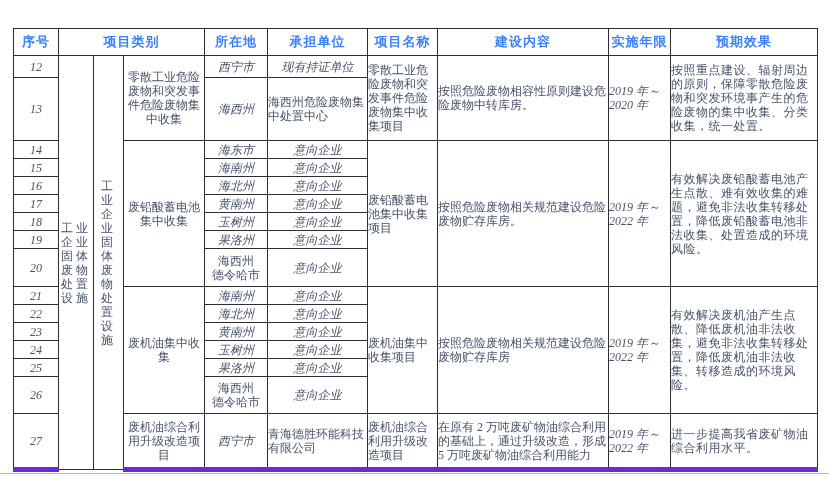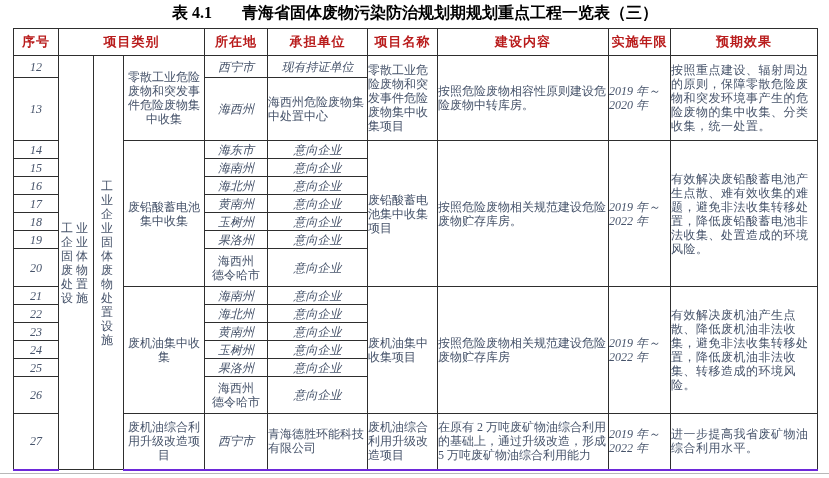--- a/index.html
+++ b/index.html
@@ -5,41 +5,40 @@
   html,body{margin:0;padding:0;background:#ffffff;}
   body{font-family:"Liberation Serif","DejaVu Serif",serif;}
   .page{position:relative;width:829px;height:478px;background:#fff;overflow:hidden;}
   .title{position:absolute;left:13px;top:3px;width:804px;text-align:center;
          font-weight:bold;font-size:16px;color:#000;white-space:nowrap;}
   .title .gap{display:inline-block;width:30px;}
   table.doc{position:absolute;left:13px;top:28px;width:804px;border-collapse:collapse;
             table-layout:fixed;border:1px solid #222;}
   table.doc td,table.doc th{border:1px solid #2e2e2e;color:#46536a;font-size:12px;
             line-height:14px;vertical-align:middle;overflow:hidden;padding:0;}
-  table.doc th{color:#b91c1c;font-weight:bold;font-size:13px;letter-spacing:1px;}
+  table.doc th{color:#3b82f6;font-weight:bold;font-size:13px;letter-spacing:1px;}
   tr.rh27{height:27px}tr.rh22{height:22px}tr.rh63{height:63px}tr.rh18{height:18px}
   tr.rh38{height:38px}tr.rh37{height:37px}tr.rh56{height:56px}
   td.c{text-align:center;font-style:italic;}
   td.vert{text-align:center;letter-spacing:3px;line-height:17px;padding:0 1px;}
   td.cat{text-align:center;line-height:15px;padding:0 2px;}
   td.proj{text-align:left;line-height:15px;padding:0 2px;}
   td.content{text-align:left;line-height:14px;padding:0 3px;}
   td.years{text-align:left;padding:0 2px;white-space:pre-line;line-height:15px;font-style:italic;}
   td.effect{text-align:left;padding:0 3px;line-height:14px;letter-spacing:0.5px;}
   td.loc2{white-space:pre-line;text-align:center;line-height:15px;}
   td.unit-long{text-align:left;padding:0 3px;}
-  tr.rowbottom td{border-bottom:2px solid #6d28d9;}
+  tr.rowbottom td{border-bottom:5px solid #6d28d9;}
   .scan-line{position:absolute;left:0;top:473px;width:829px;height:1px;background:#b8b8b8;}
 </style>
 </head>
 <body>
 
 <div class="page">
 
-  <div class="title"><span>表 4.1</span><span class="gap"></span><span>青海省固体废物污染防治规划期规划重点工程一览表（三）</span></div>
 
   <table class="doc">
     <colgroup>
       <col style="width:45px">
         <col style="width:35px">
         <col style="width:30px">
       <col style="width:81px">
         <col style="width:63px">
         <col style="width:100px">
       <col style="width:70px">

